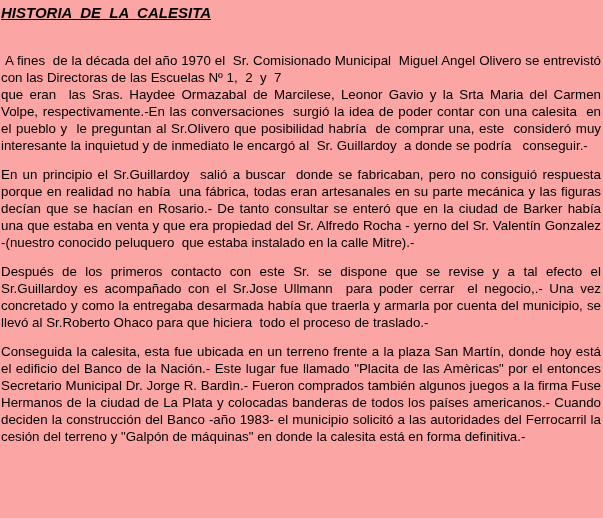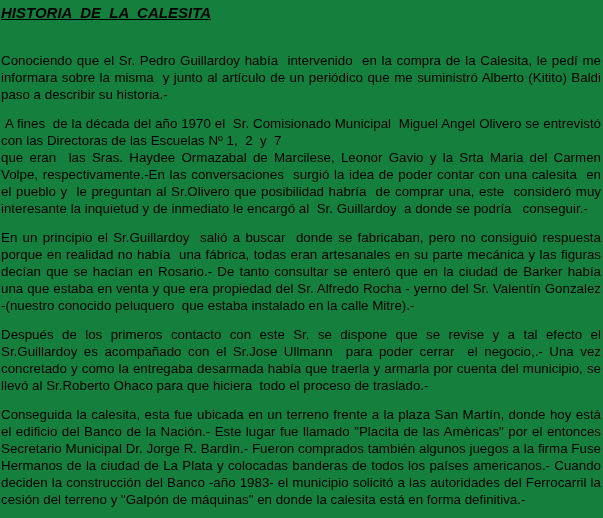--- a/index.html
+++ b/index.html
@@ -5,21 +5,21 @@
   html, body {
     margin: 0;
     padding: 0;
     background: #ffffff;
   }
   .page {
     width: 603px;
     height: 518px;
     box-sizing: border-box;
     padding: 4px 2px 0 1px;
-    background: #15803d;
+    background: #fca5a5;
     color: #000000;
     font-family: "Liberation Sans", sans-serif;
     font-size: 13.33px;
     line-height: 17px;
     overflow: hidden;
   }
   .doc-title {
     font-family: "Liberation Sans", sans-serif;
     font-size: 15px;
     font-weight: bold;
@@ -34,21 +34,20 @@
     text-align: justify;
     white-space: pre-wrap;
   }
 </style>
 </head>
 <body>
 
 <div class="page">
   <h1 class="doc-title">HISTORIA  DE  LA  CALESITA</h1>
 
-  <p class="doc-paragraph">Conociendo que el Sr. Pedro Guillardoy había  intervenido  en la compra de la Calesita, le pedí me informara sobre la misma  y junto al artículo de un periódico que me suministró Alberto (Kitito) Baldi paso a describir su historia.-</p>
 
   <p class="doc-paragraph"> A fines  de la década del año 1970 el  Sr. Comisionado Municipal  Miguel Angel Olivero se entrevistó con las Directoras de las Escuelas Nº 1,  2  y  7
 que eran  las Sras. Haydee Ormazabal de Marcilese, Leonor Gavio y la Srta Maria del Carmen Volpe, respectivamente.-En las conversaciones  surgió la idea de poder contar con una calesita  en el pueblo y  le preguntan al Sr.Olivero que posibilidad habría  de comprar una, este  consideró muy interesante la inquietud y de inmediato le encargó al  Sr. Guillardoy  a donde se podría   conseguir.-</p>
 
   <p class="doc-paragraph">En un principio el Sr.Guillardoy  salió a buscar  donde se fabricaban, pero no consiguió respuesta porque en realidad no había  una fábrica, todas eran artesanales en su parte mecánica y las figuras decían que se hacían en Rosario.- De tanto consultar se enteró que en la ciudad de Barker había una que estaba en venta y que era propiedad del Sr. Alfredo Rocha - yerno del Sr. Valentín Gonzalez -(nuestro conocido peluquero  que estaba instalado en la calle Mitre).-</p>
 
   <p class="doc-paragraph">Después de los primeros contacto con este Sr. se dispone que se revise y a tal efecto el Sr.Guillardoy es acompañado con el Sr.Jose Ullmann  para poder cerrar  el negocio,.- Una vez  concretado y como la entregaba desarmada había que traerla y armarla por cuenta del municipio, se llevó al Sr.Roberto Ohaco para que hiciera  todo el proceso de traslado.-</p>
 
   <p class="doc-paragraph">Conseguida la calesita, esta fue ubicada en un terreno frente a la plaza San Martín, donde hoy está el edificio del Banco de la Nación.- Este lugar fue llamado "Placita de las Amèricas" por el entonces Secretario Municipal Dr. Jorge R. Bardìn.- Fueron comprados también algunos juegos a la firma Fuse Hermanos de la ciudad de La Plata y colocadas banderas de todos los países americanos.- Cuando deciden la construcción del Banco -año 1983- el municipio solicitó a las autoridades del Ferrocarril la cesión del terreno y "Galpón de máquinas" en donde la calesita está en forma definitiva.-</p>
 </div>

